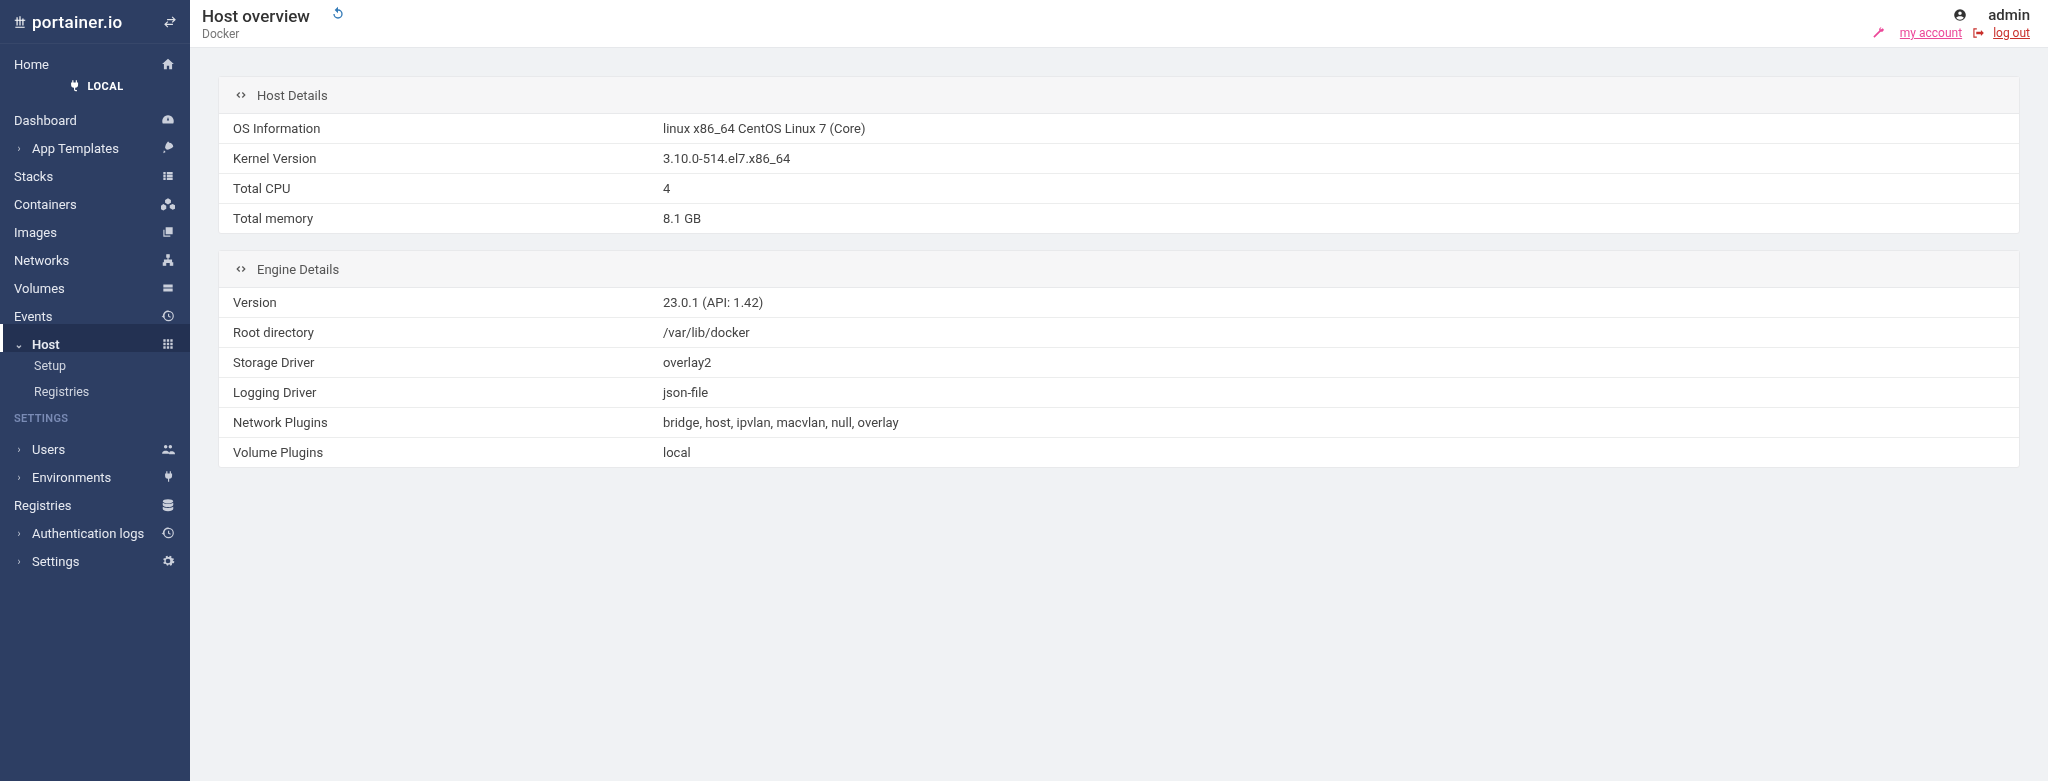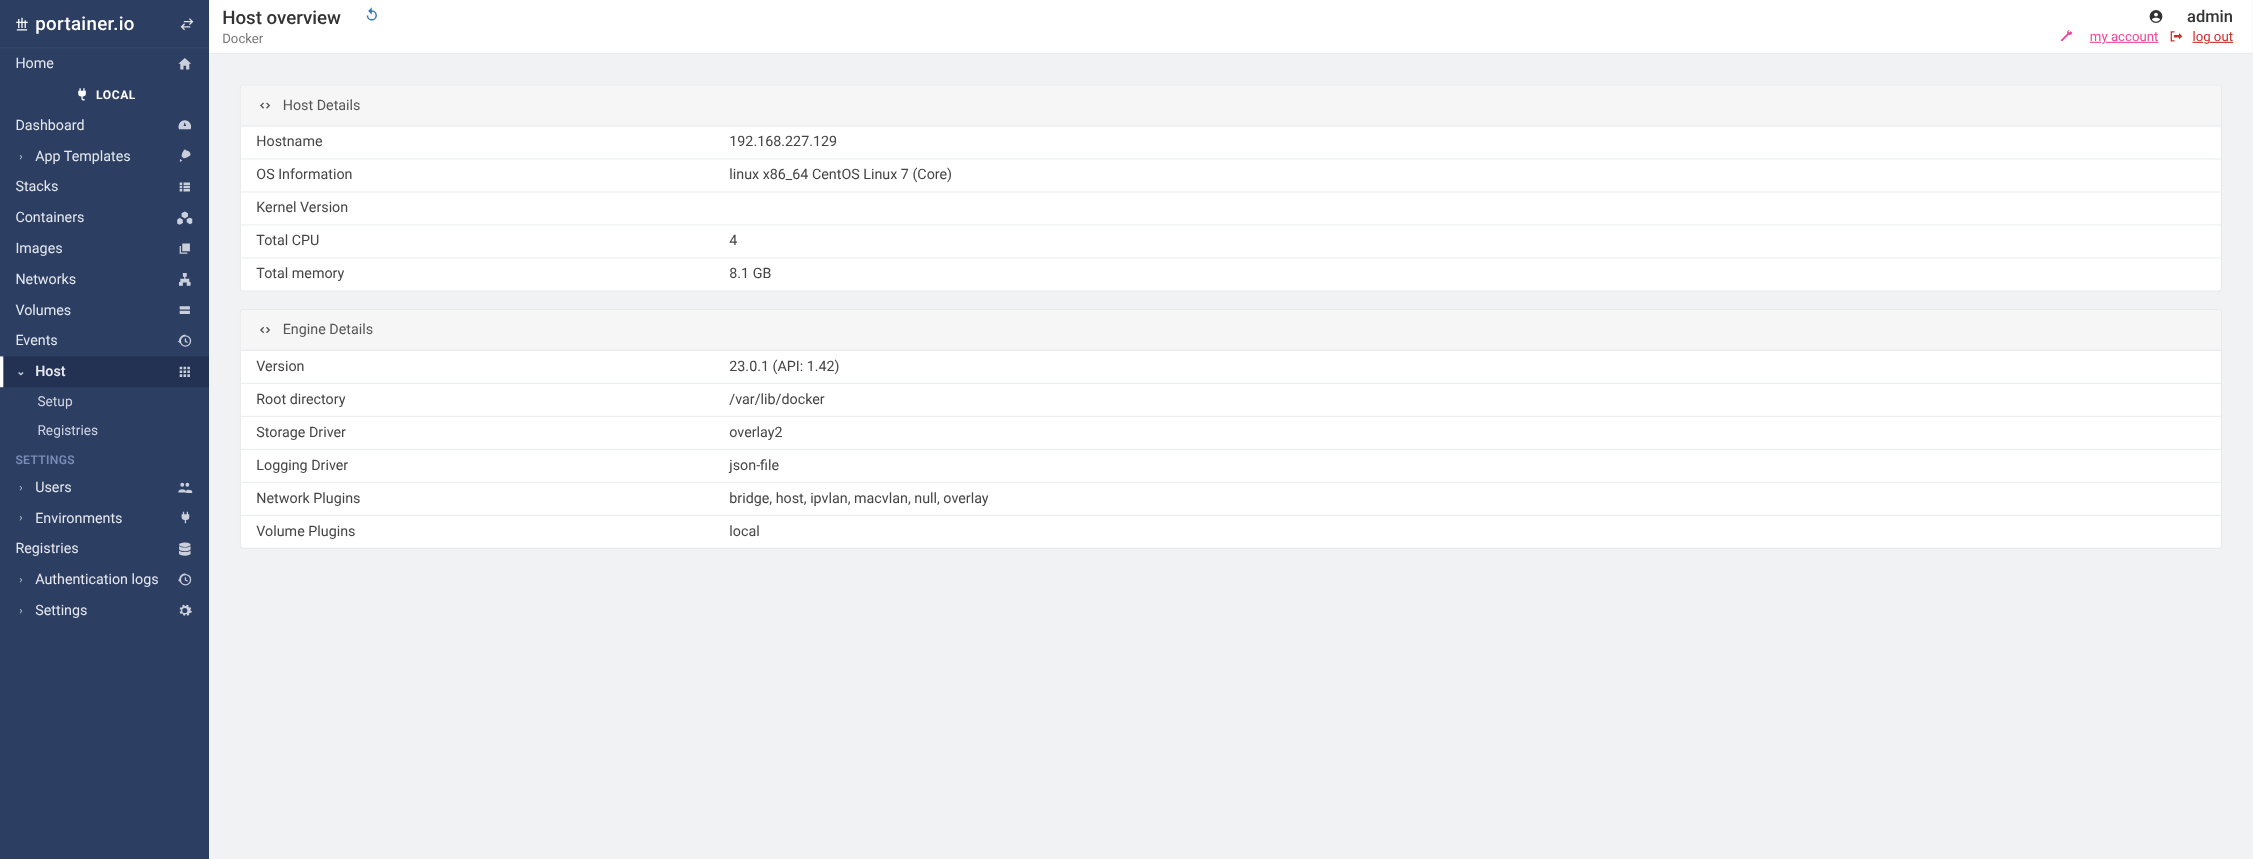--- a/index.html
+++ b/index.html
@@ -2,21 +2,21 @@
 <html><head>
 <meta charset="utf-8">
 <style>
   html,body{margin:0;padding:0;height:100%;font-family:-apple-system,BlinkMacSystemFont,"Segoe UI",Roboto,Arial,sans-serif;font-size:14px;color:#333;background:#f0f2f4;}
   *{box-sizing:border-box;}
   .app{display:flex;min-height:100vh;}
   
   .sidebar{width:190px;background:#2d3e63;color:#fff;display:flex;flex-direction:column;flex-shrink:0;}
   .sidebar-logo{height:44px;display:flex;align-items:center;justify-content:space-between;padding:0 12px;border-bottom:1px solid rgba(255,255,255,0.05);}
   .logo-text{font-size:17px;font-weight:500;letter-spacing:0.3px;display:flex;align-items:center;gap:4px;}
-  .sidebar-item{display:flex;align-items:center;justify-content:space-between;padding:0 14px;height:28px;cursor:pointer;font-size:13px;color:#e6e9f0;}
+  .sidebar-item{display:flex;align-items:flex-end;justify-content:space-between;padding:0 14px;height:28px;cursor:pointer;font-size:13px;color:#e6e9f0;}
   .sidebar-item.active{background:#233152;font-weight:600;border-left:3px solid #fff;padding-left:11px;}
   .sidebar-item .left{display:flex;align-items:center;gap:8px;}
   .sidebar-item .chev{width:10px;text-align:center;opacity:.8;font-size:10px;}
   .sidebar-sub{padding-left:34px;height:26px;display:flex;align-items:center;font-size:12.5px;color:#d0d5e0;cursor:pointer;}
   .sidebar-env{height:28px;display:flex;align-items:center;justify-content:center;font-size:11px;font-weight:700;letter-spacing:.5px;color:#fff;gap:5px;}
   .sidebar-section{padding:8px 14px 4px;font-size:11px;font-weight:600;color:#7a8bb5;letter-spacing:.3px;}
   .ic{width:16px;height:16px;display:inline-flex;align-items:center;justify-content:center;flex-shrink:0;}
   .ic svg{width:14px;height:14px;fill:currentColor;}
   .right-ic{opacity:.85;}
   
@@ -303,29 +303,26 @@
         <div class="panel-head">
           <span class="ic">
               <svg viewBox="0 0 24 24">
                 <path d="M9 7l-5 5 5 5 1.5-1.5L7 12l3.5-3.5zM15 7l5 5-5 5-1.5-1.5L17 12l-3.5-3.5z"></path>
               </svg>
             </span>
           <span>Host Details</span>
         </div>
         <div class="panel-body">
           <div class="row">
-            <div class="k">Hostname</div>
-            <div class="v">192.168.227.129</div>
-          </div>
-          <div class="row">
             <div class="k">OS Information</div>
             <div class="v">linux x86_64 CentOS Linux 7 (Core)</div>
           </div>
           <div class="row">
             <div class="k">Kernel Version</div>
+            <div class="v">3.10.0-514.el7.x86_64</div>
           </div>
           <div class="row">
             <div class="k">Total CPU</div>
             <div class="v">4</div>
           </div>
           <div class="row">
             <div class="k">Total memory</div>
             <div class="v">8.1 GB</div>
           </div>
         </div>

